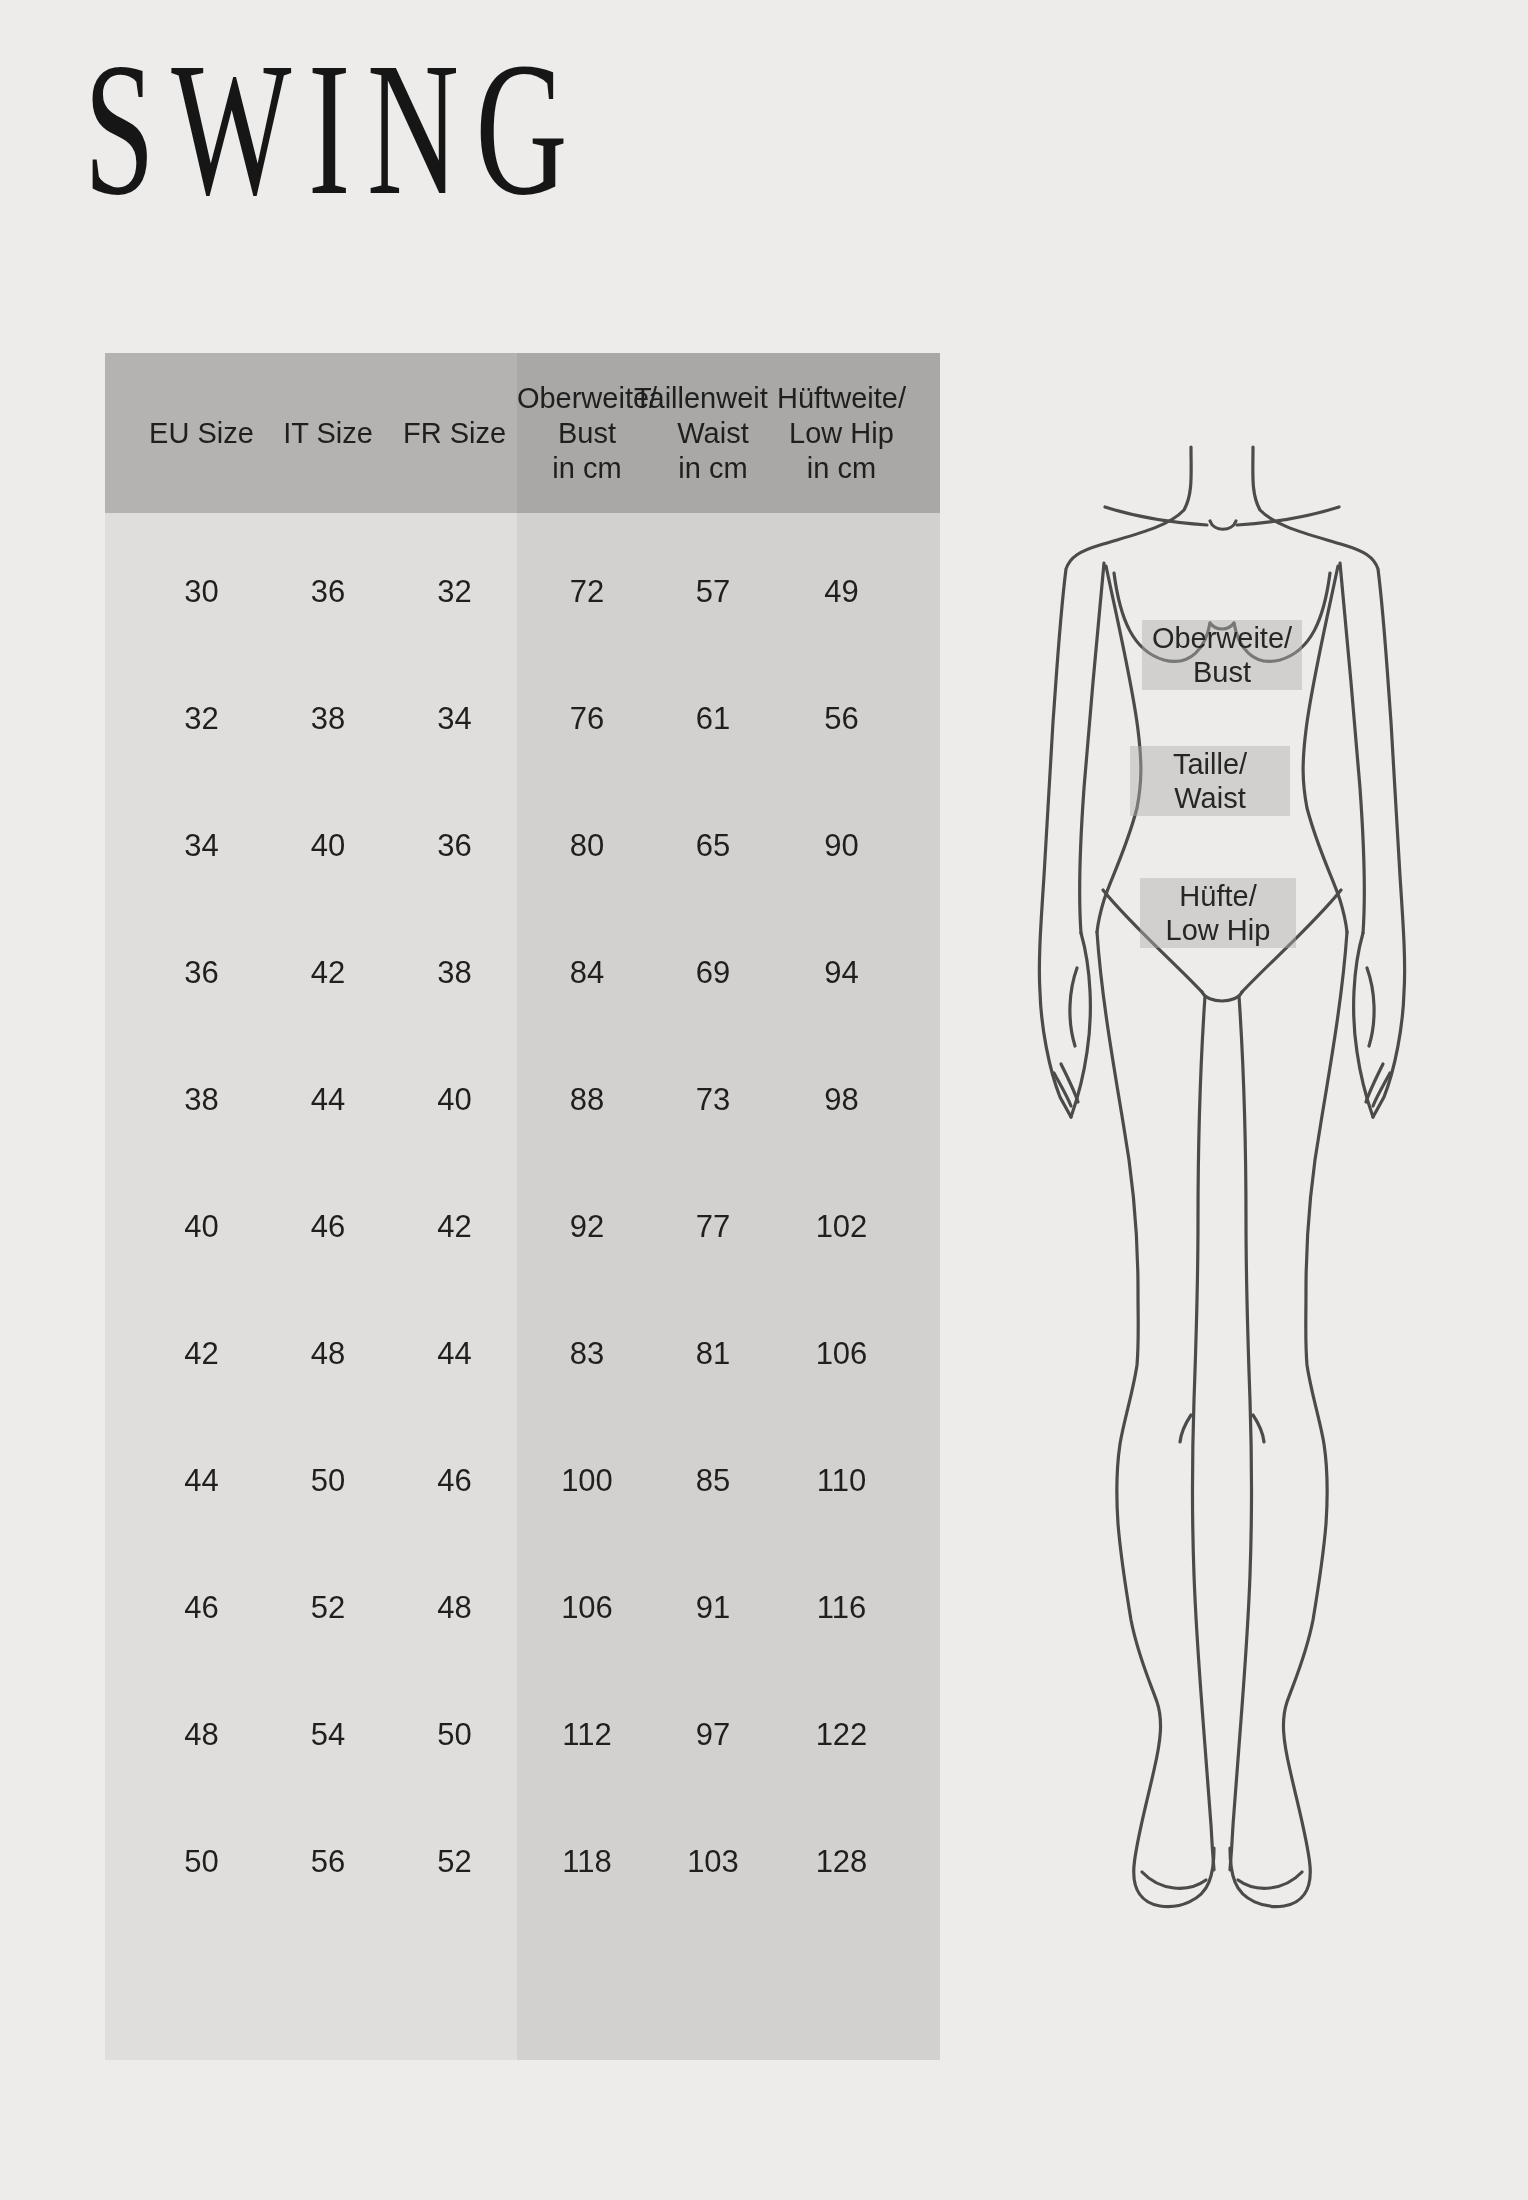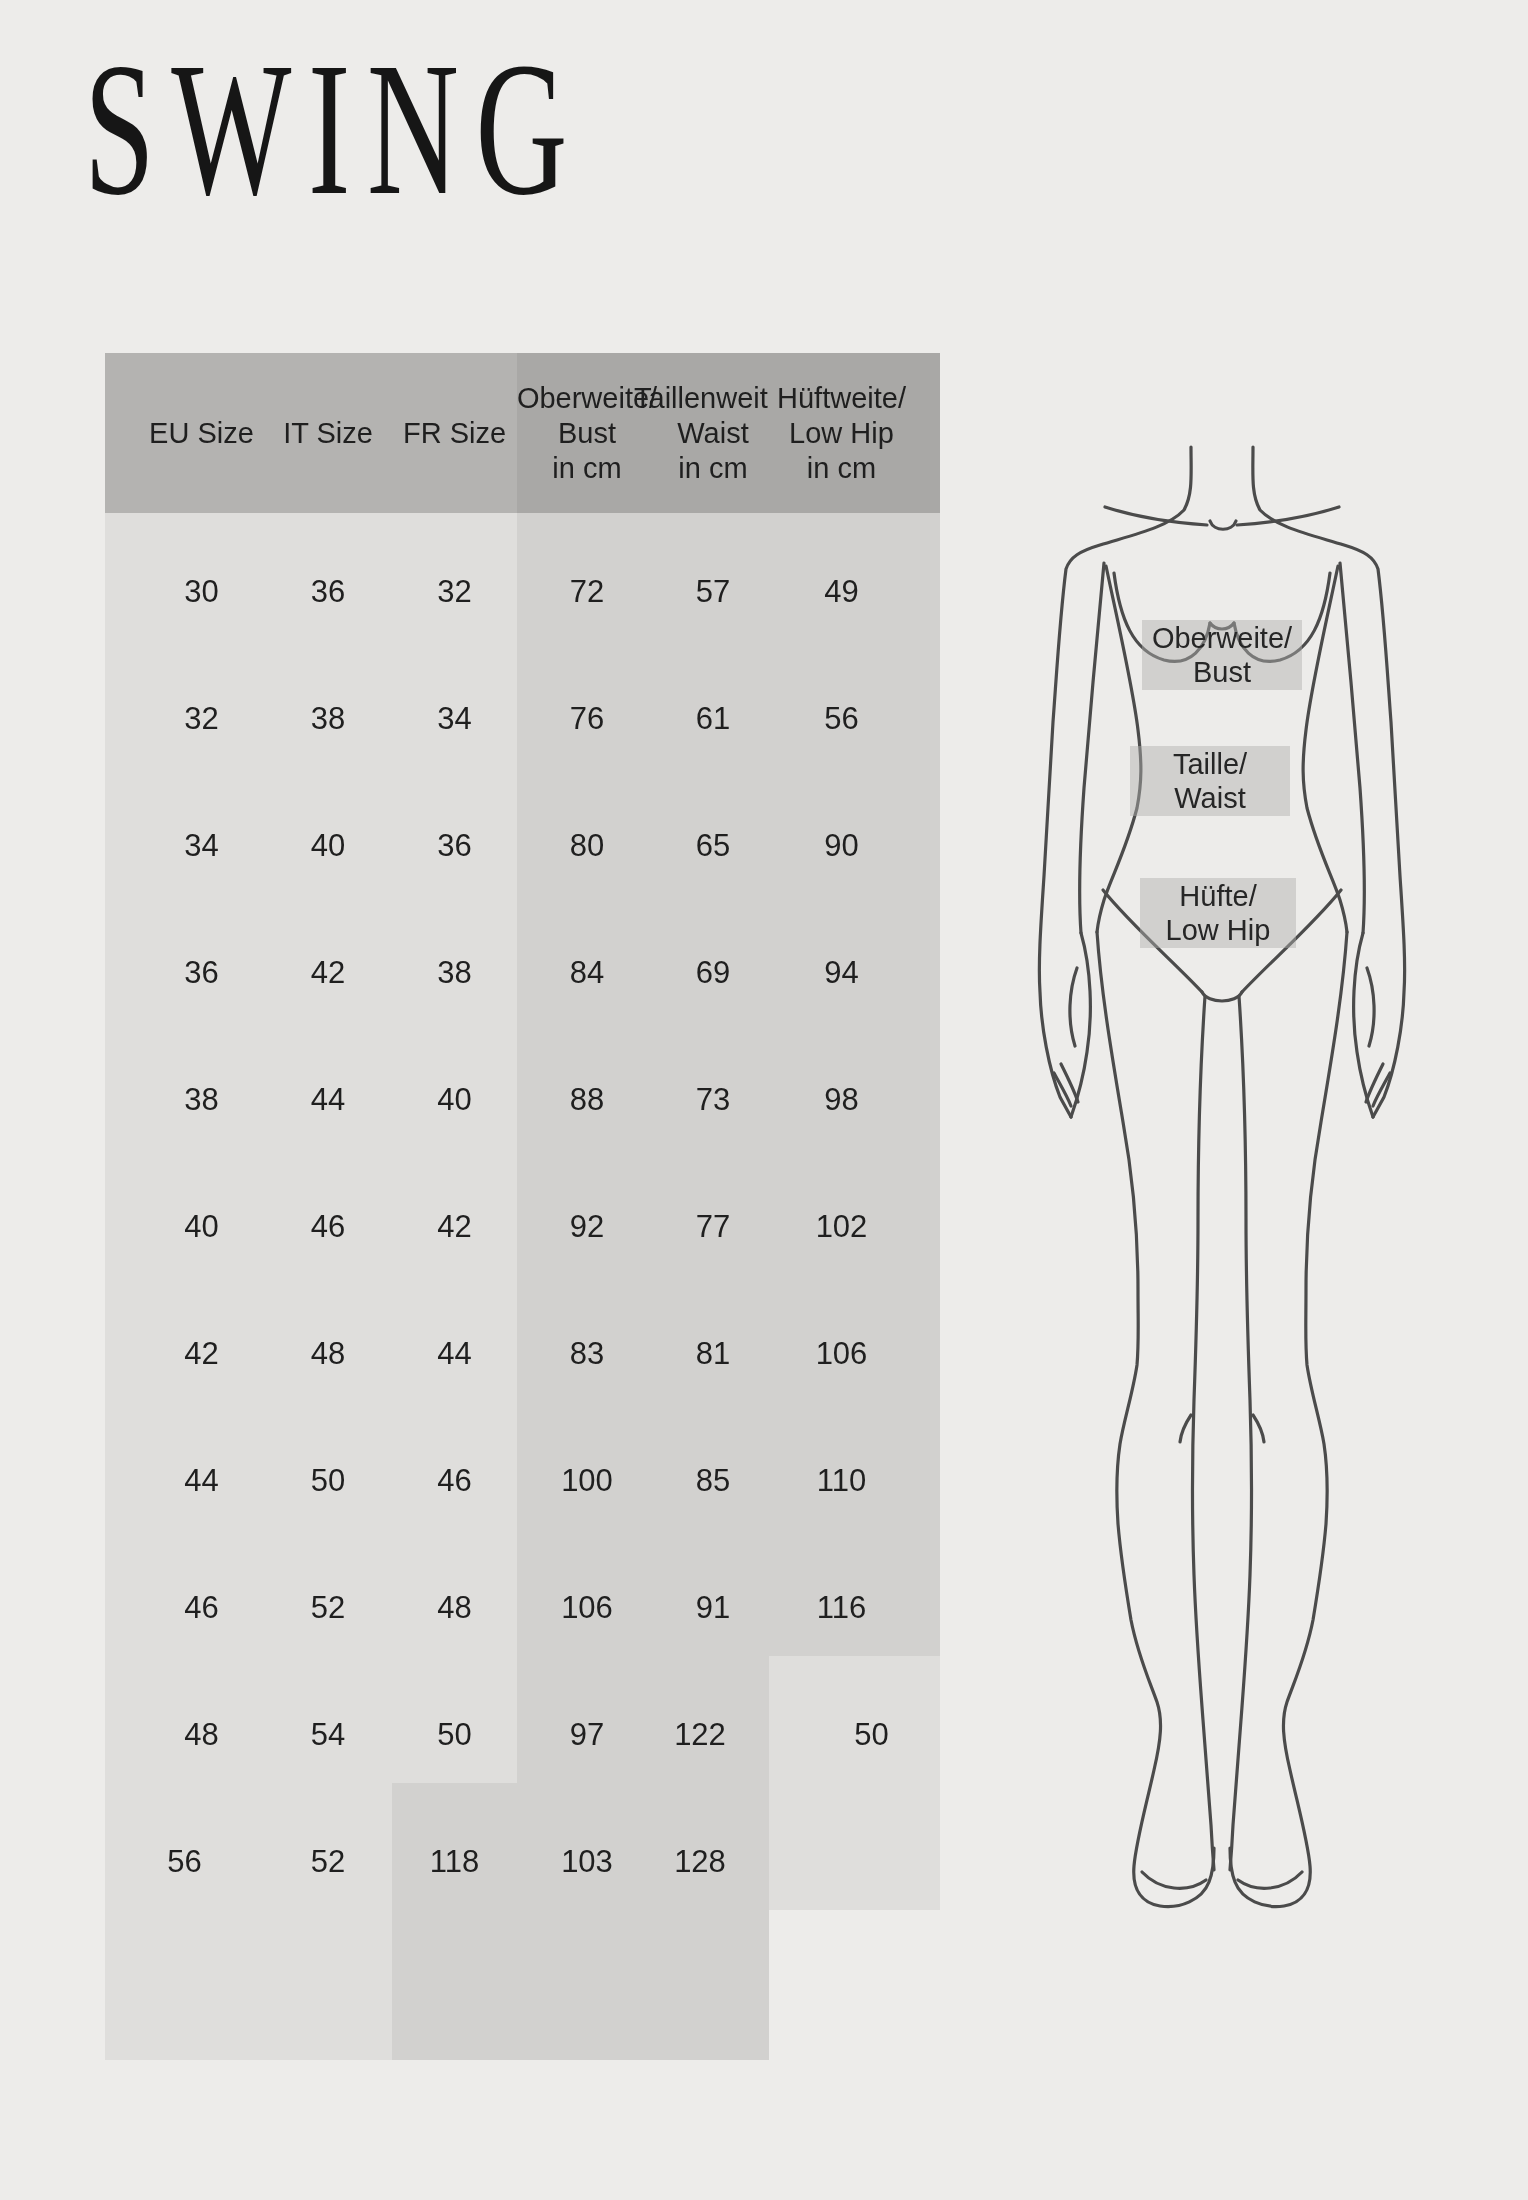--- a/index.html
+++ b/index.html
@@ -143,20 +143,21 @@
       <div class="cell data sec-r col6">110</div>
       <div class="cell data sec-l col1">46</div>
       <div class="cell data sec-l col2">52</div>
       <div class="cell data sec-l col3">48</div>
       <div class="cell data sec-r col4">106</div>
       <div class="cell data sec-r col5">91</div>
       <div class="cell data sec-r col6">116</div>
       <div class="cell data sec-l col1">48</div>
       <div class="cell data sec-l col2">54</div>
       <div class="cell data sec-l col3">50</div>
+      <div class="cell data sec-r col4">112</div>
       <div class="cell data sec-r col5">97</div>
       <div class="cell data sec-r col6">122</div>
       <div class="cell data sec-l col1">50</div>
       <div class="cell data sec-l col2">56</div>
       <div class="cell data sec-l col3">52</div>
       <div class="cell data sec-r col4">118</div>
       <div class="cell data sec-r col5">103</div>
       <div class="cell data sec-r col6">128</div>
       <div class="cell sec-l"></div>
       <div class="cell sec-l"></div>

